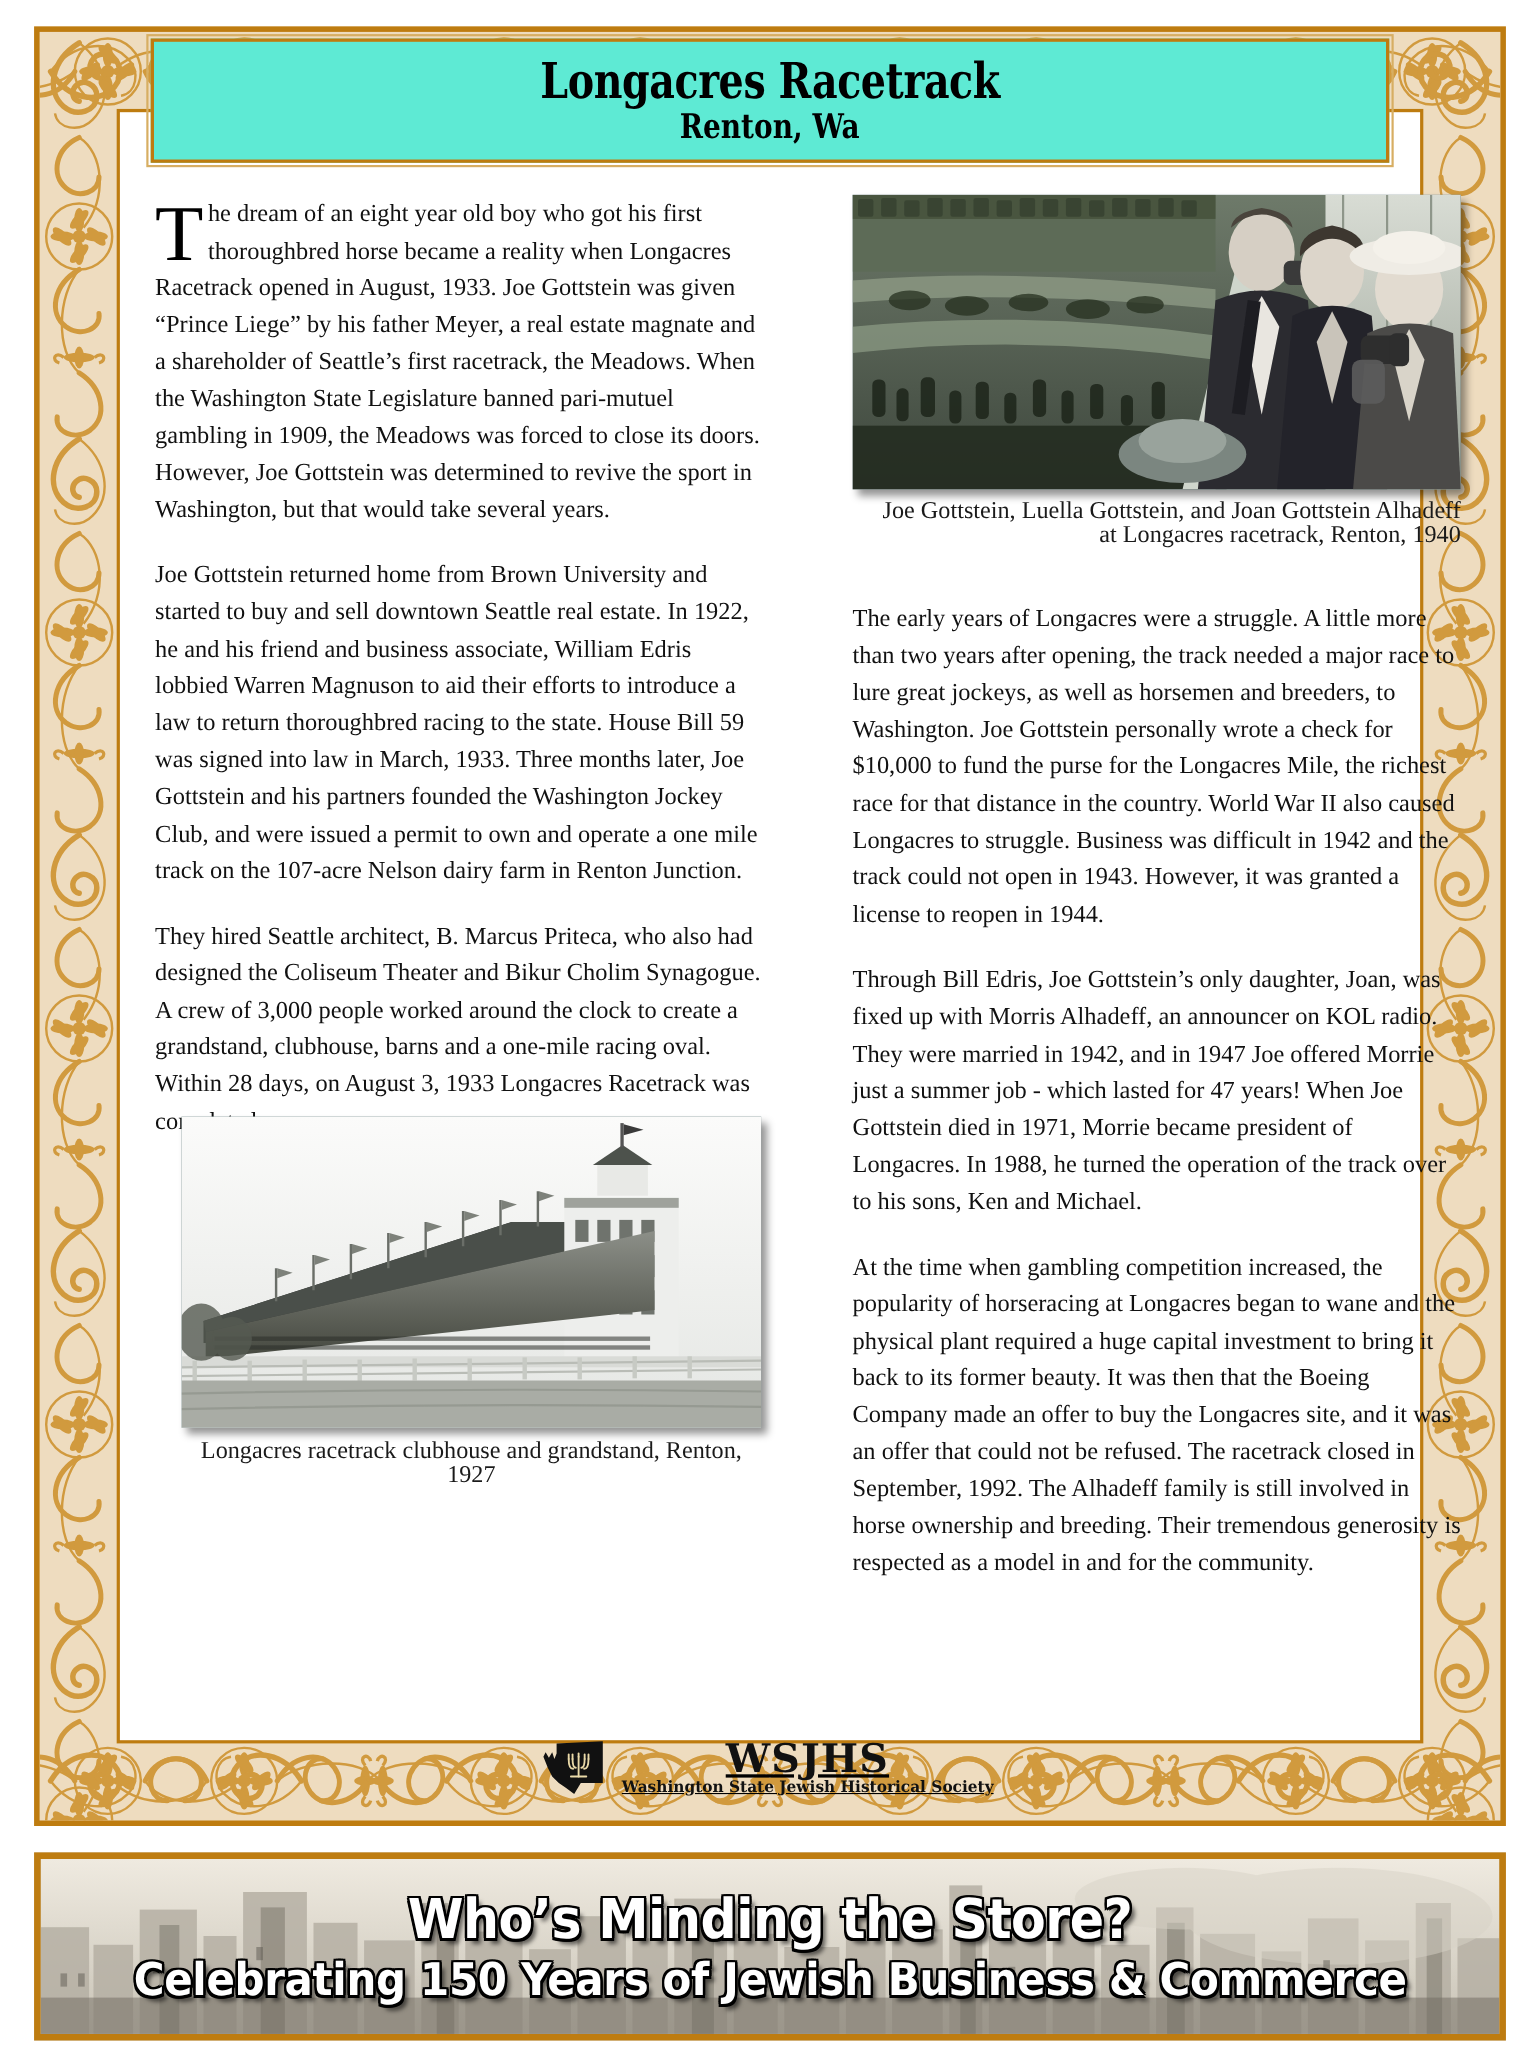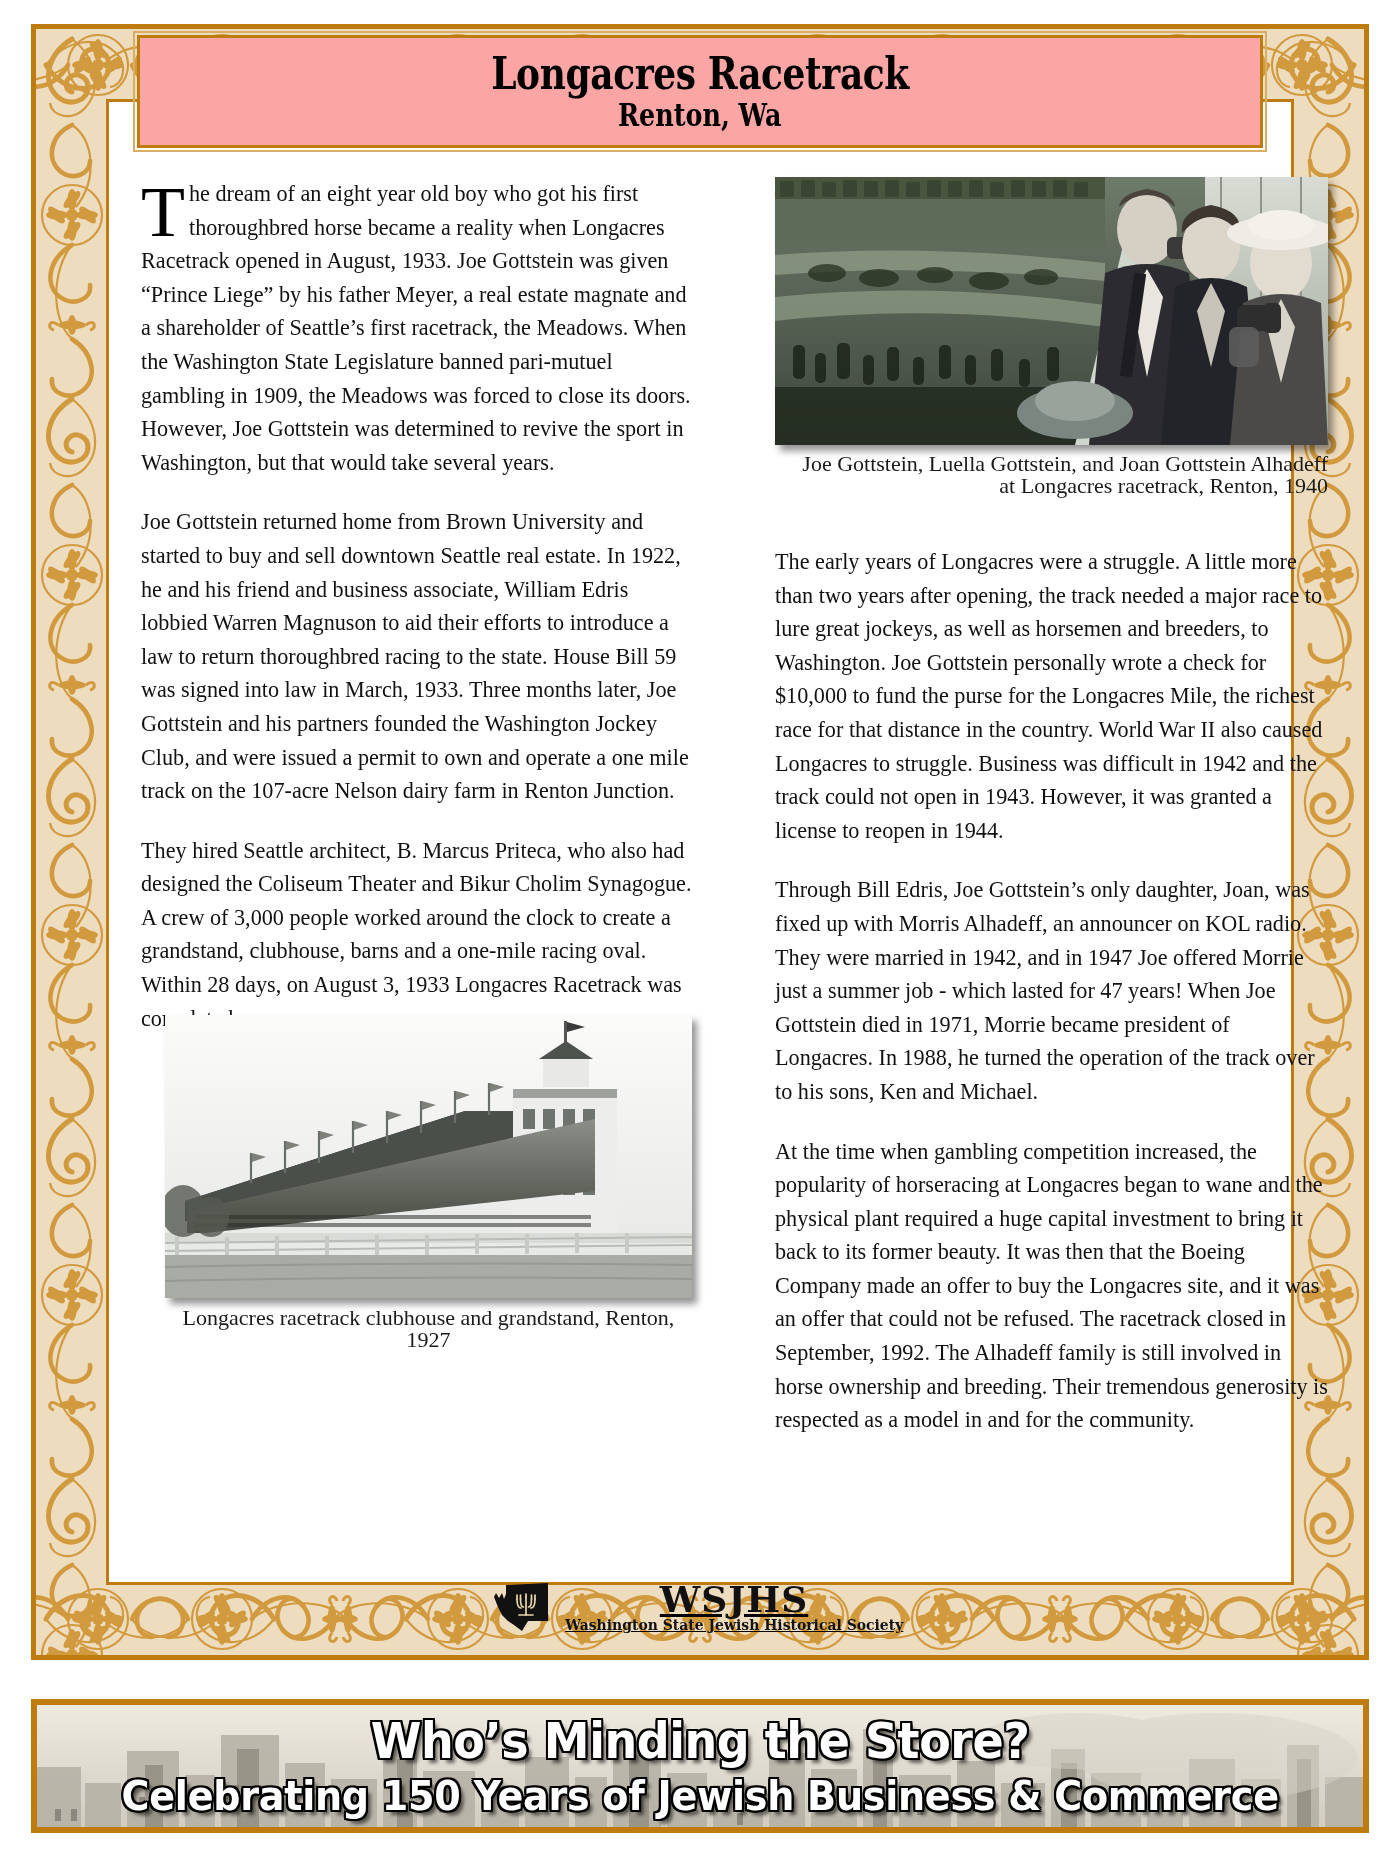--- a/index.html
+++ b/index.html
@@ -34,21 +34,21 @@
   #orn-left   { left:0;   top:0; width:72px;  height:100%; }
   #orn-right  { right:0;  top:0; width:72px;  height:100%; }
   #orn-top    { left:0;   top:0; width:100%;  height:72px; }
   #orn-bottom { left:0; bottom:0; width:100%; height:72px; }
 
   
   #title-panel {
     position:absolute;
     left:101px; top:6px; right:101px;
     height:113px;
-    background:#fca5a5;
+    background:#5eead4;
     border:3px solid #BE7C10;
     outline:2px solid #D7AE63;
     outline-offset:2px;
     display:flex; flex-direction:column;
     align-items:center; justify-content:center;
     z-index:5;
   }
   #title-main {
     font-family:"DejaVu Serif", serif;
     font-weight:700;
@@ -141,22 +141,22 @@
   }
   #wsjhs-full {
     font-family:"DejaVu Serif", serif; font-weight:700;
     font-size:14.4px; color:#111; margin-top:1px;
     transform:scaleX(0.97);
   }
 
   
   #banner {
     position:absolute;
-    left:31px; right:31px; bottom:34px;
-    height:134px;
+    left:31px; right:31px; bottom:12px;
+    height:171px;
     border:6px solid #BE7C10;
     background:#cfc9bd;
     overflow:hidden;
   }
   #banner-photo { position:absolute; inset:0; }
   #banner-text {
     position:absolute; inset:0;
     display:flex; flex-direction:column;
     align-items:center; justify-content:center;
     gap:2px;

